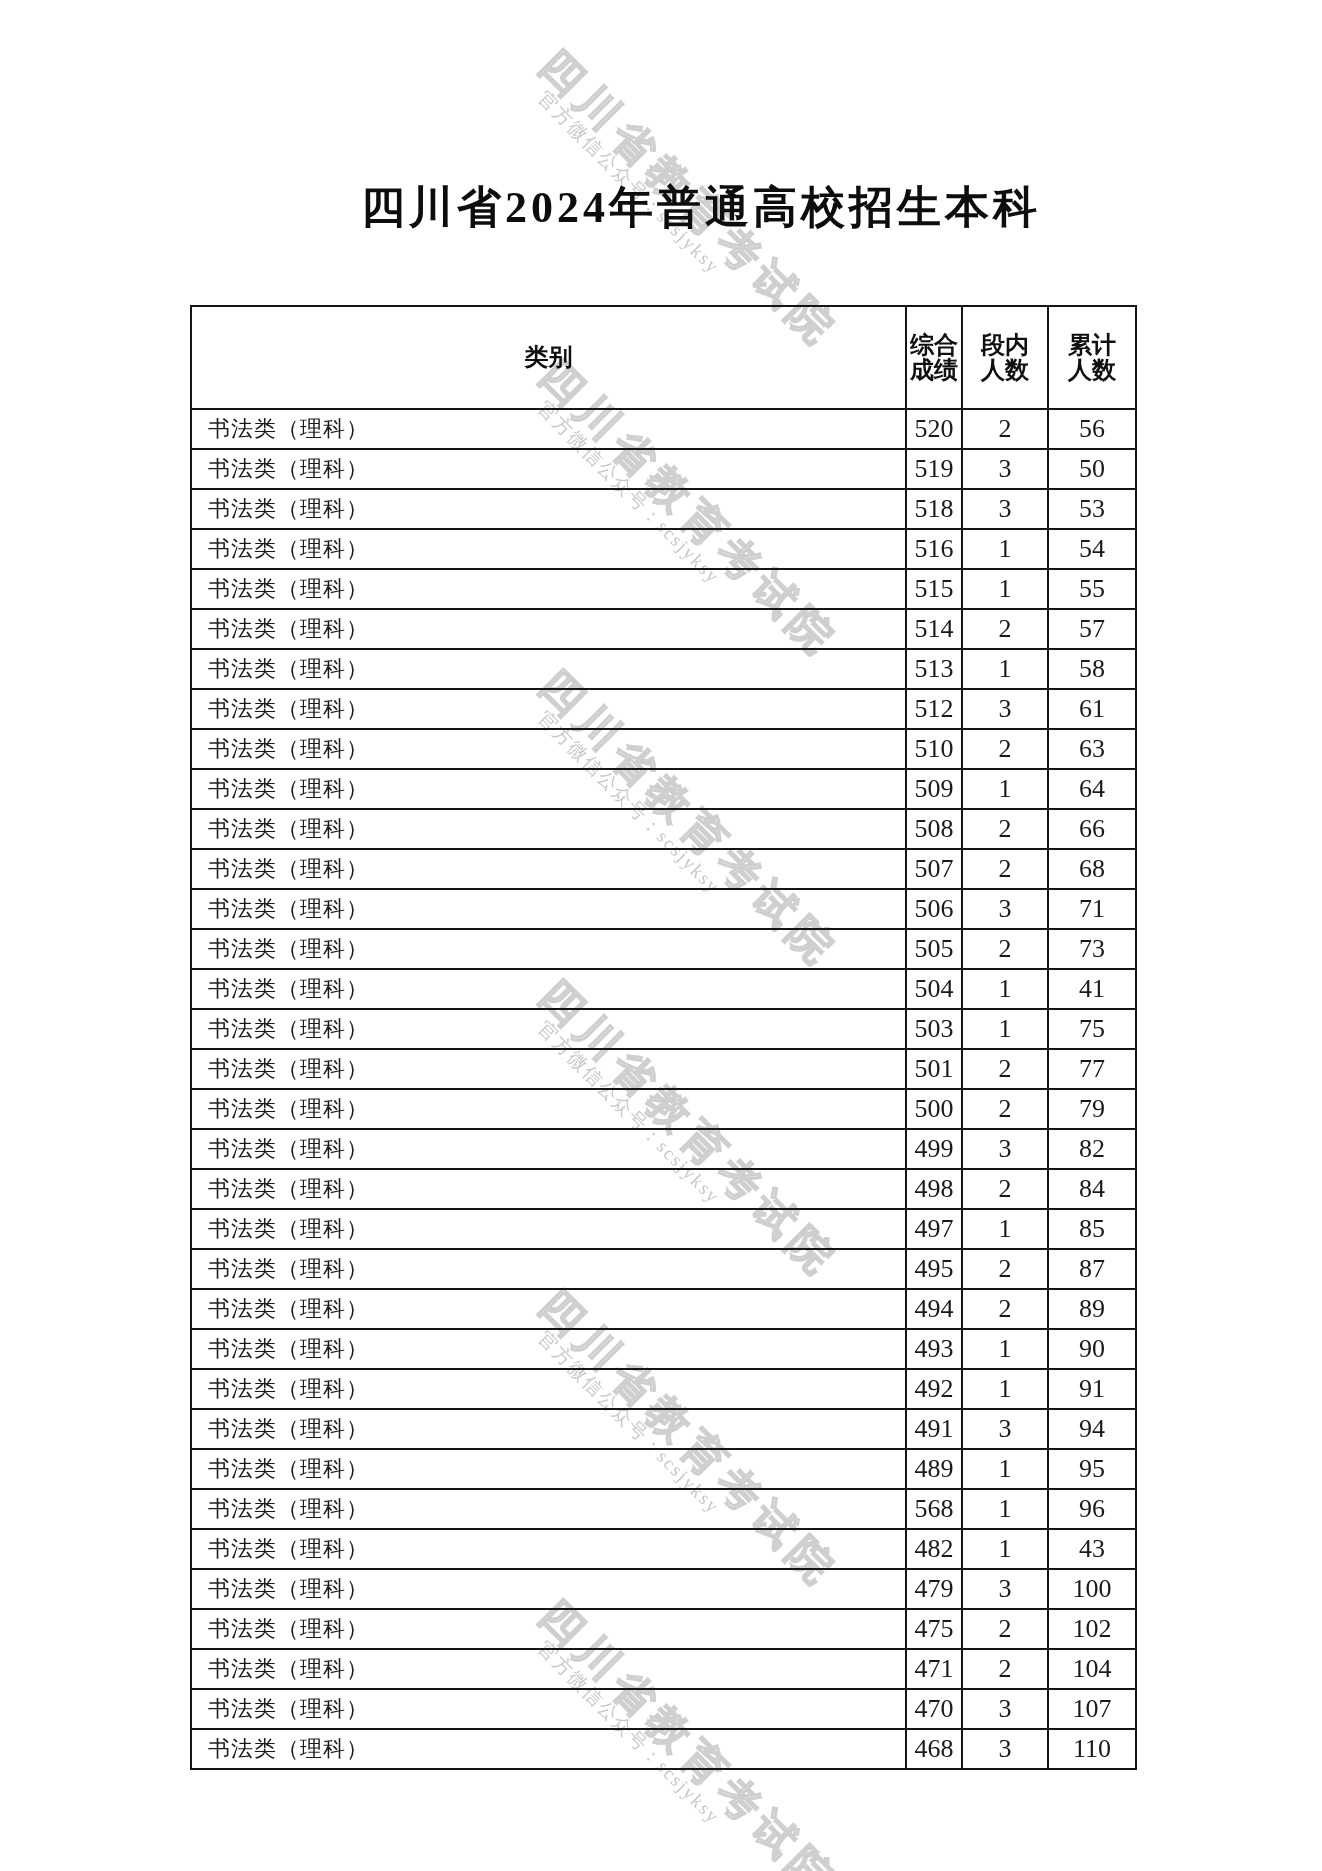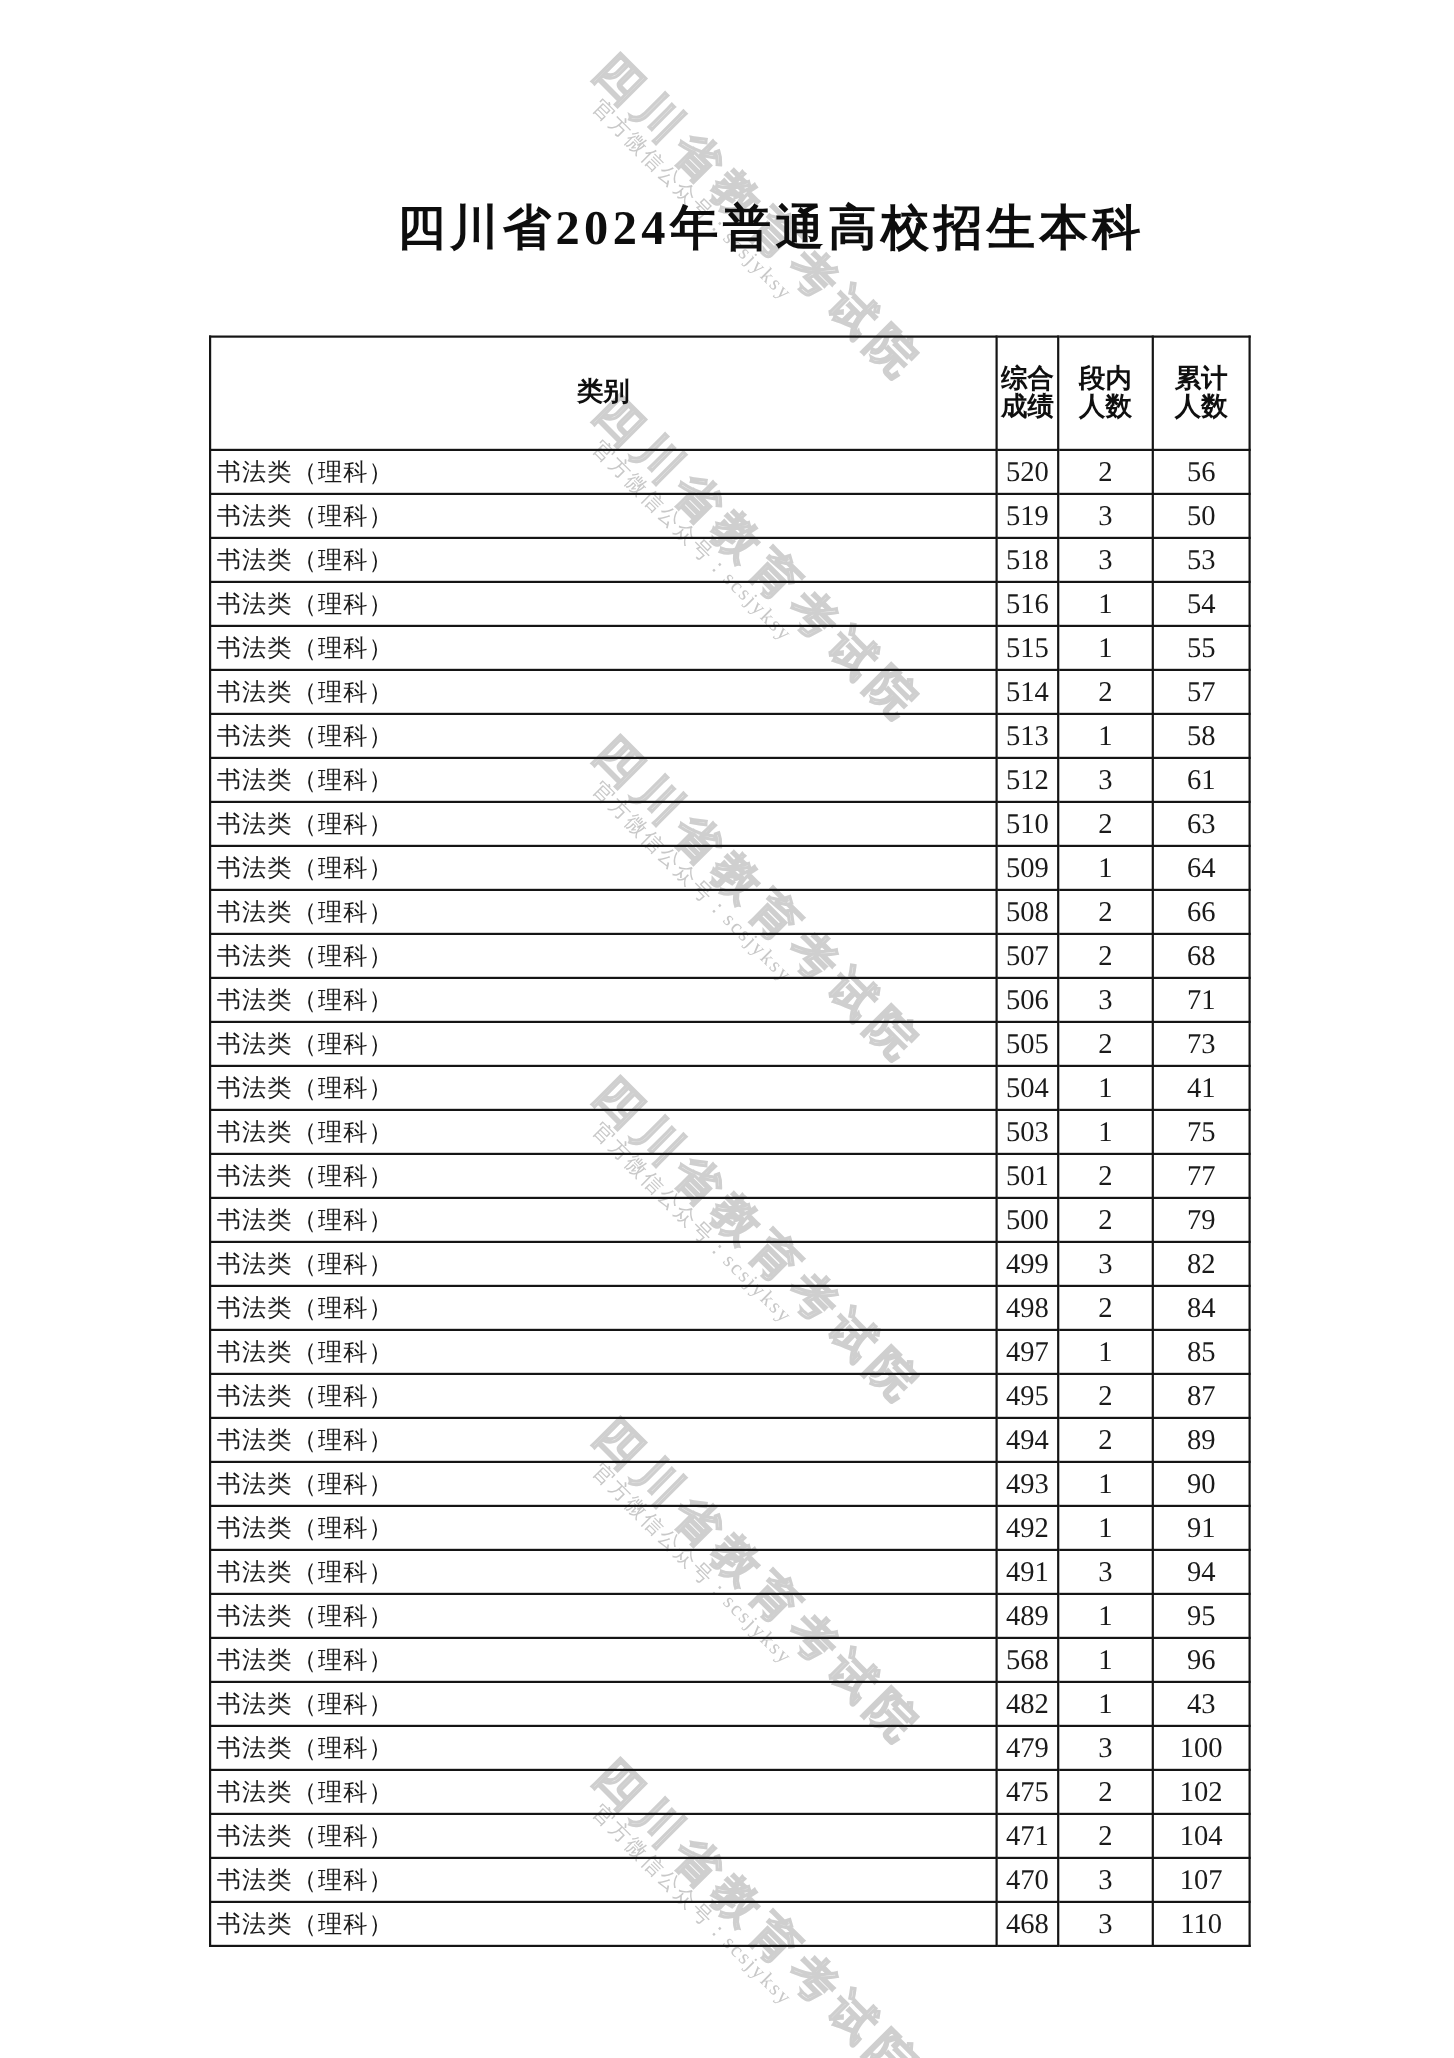--- a/index.html
+++ b/index.html
@@ -82,21 +82,21 @@
     text-align:center;
     vertical-align:middle;
     white-space:pre-line;
     line-height:25px;
     color:#0f0f0f;
   }
   td.cat{
     font-size:22px;
     text-align:left;
     vertical-align:middle;
-    padding-left:5px;
+    padding-left:16px;
     letter-spacing:1px;
     color:#1a1a1a;
   }
   td.num{
     font-size:26px;
     text-align:center;
     vertical-align:middle;
     font-family:"Liberation Serif","DejaVu Serif",serif;
     color:#1a1a1a;
   }

